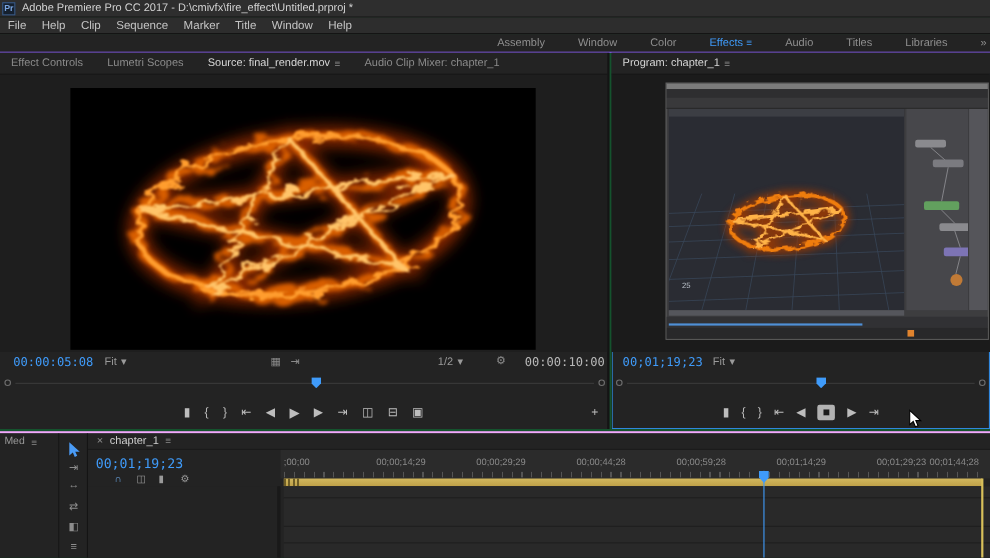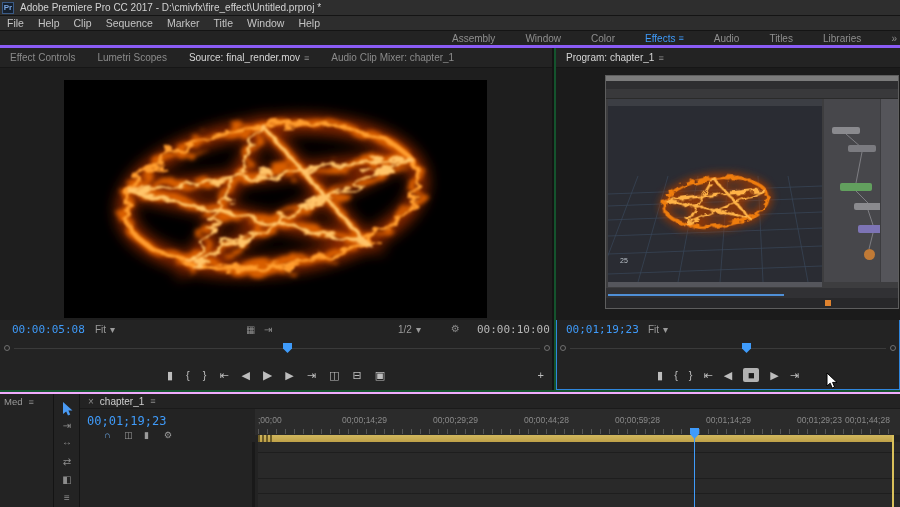--- a/index.html
+++ b/index.html
@@ -7,21 +7,21 @@
   .app { position:relative; width:900px; height:507px; background:#14532d; overflow:hidden; color:#c8c8c8; font-size:10px; }
   .abs { position:absolute; }
   .mono { font-family:"DejaVu Sans Mono",monospace; }
 
   
   .titlebar { left:0; top:0; width:900px; height:16px; background:#2e2e2e; display:flex; align-items:center; border-bottom:1px solid #141414; }
   .pr-badge { width:12px; height:12px; margin:0 6px 0 2px; background:#15202e; color:#7aa5e0; font-size:8px; font-weight:bold; display:flex; align-items:center; justify-content:center; border:1px solid #3a5a86; }
   .title-text { font-size:10px; color:#d2d2d2; }
   .menubar { left:0; top:16px; width:900px; height:15px; background:#2d2d2d; display:flex; align-items:center; border-bottom:1px solid #141414; }
   .menu-item { padding:0 7px; font-size:10.5px; color:#c4c4c4; cursor:default; }
-  .wsbar { left:0; top:31px; width:900px; height:17px; background:#232323; border-bottom:3px solid #8b5cf6; }
+  .wsbar { left:0; top:31px; width:900px; height:17px; background:#232323; border-bottom:1px solid #8b5cf6; }
   .ws-tabs { position:absolute; left:452px; right:3px; top:0; bottom:0; display:flex; align-items:center; justify-content:space-between; }
   .ws { font-size:10px; color:#8f8f8f; display:flex; align-items:center; gap:3px; }
   .ws.active { color:#3f9bfa; }
   .ws-menu { font-size:9px; color:#3f9bfa; }
 
   
   .panel { background:#232323; }
   .panel.program-panel { box-shadow: inset 0 0 0 1px #2f86dd; }
   .ptabs { position:absolute; left:0; top:0; right:0; height:20px; background:#232323; border-bottom:1px solid #161616; display:flex; align-items:center; gap:22px; padding:0 10px; }
   .ptab { font-size:10px; color:#8b8b8b; white-space:nowrap; display:flex; gap:4px; align-items:center; }

